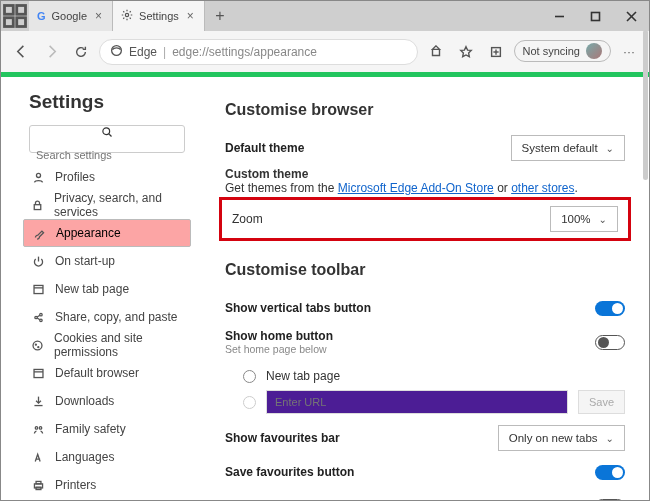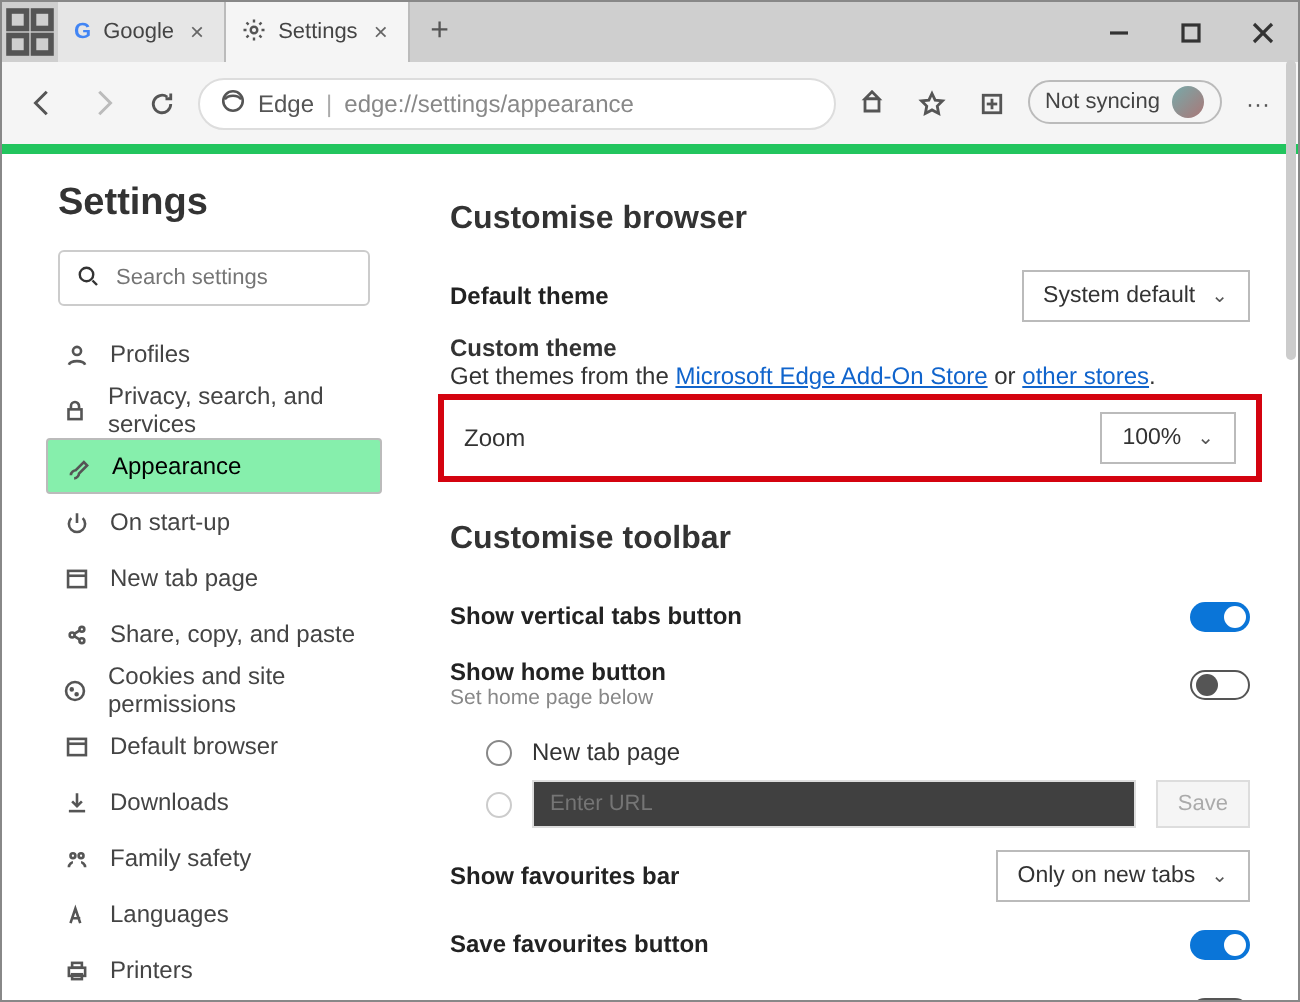--- a/index.html
+++ b/index.html
@@ -27,25 +27,25 @@
   .addr .sep{color:#aaa;}
   .addr .url{color:#888;}
   .rightgrp{display:flex;gap:6px;}
   .notsync{display:flex;align-items:center;gap:6px;border:1px solid #bbb;border-radius:12px;height:22px;padding:0 8px;color:#444;font-size:11px;}
   .avatar{width:16px;height:16px;border-radius:50%;background:linear-gradient(135deg,#7aa,#a77);}
 
   
   .content{flex:1; display:flex; overflow:hidden;}
   .sidebar{width:200px; padding:14px 10px 10px 22px; border-right:0; overflow:auto;}
   .sidebar h1{font-size:19px; font-weight:600; margin-bottom:12px; margin-left:6px;}
-  .searchwrap{display:flex;align-items:center;gap:8px;border:0.5px solid #ccc;border-radius:3px;height:28px;padding:0 8px;margin:0 6px 10px 6px;background:#fff;}
+  .searchwrap{display:flex;align-items:center;gap:8px;border:0.5px solid #ccc;border-radius:3px;height:28px;padding:0 8px;margin:0 6px 10px 6px;background:#fff;flex-direction:column;}
   .searchwrap input{border:none;outline:none;font-size:11px;flex:1;color:#333;background:transparent;}
   .navlist{list-style:none;}
   .navlist li{display:flex;align-items:center;gap:10px;height:28px;padding:0 8px;font-size:12px;color:#444;cursor:pointer;border-radius:2px;}
-  .navlist li.active{background:#86efac;border:0.5px solid #bbb;color:#000;}
+  .navlist li.active{background:#fca5a5;border:0.5px solid #bbb;color:#000;}
   .navlist .nicon{width:14px;display:flex;align-items:center;justify-content:center;color:#555;}
   .navlist svg{width:13px;height:13px;}
 
   .main{flex:1;padding:18px 24px 10px 24px;overflow:auto;position:relative;}
   .main h2{font-size:16px;font-weight:600;margin:6px 0 14px 0;}
   .main h2.second{margin-top:20px;}
   .row{display:flex;align-items:center;justify-content:space-between;min-height:30px;margin-bottom:4px;}
   .row .rlabel{font-size:12px;color:#222;font-weight:600;}
   .row .rsub{font-size:10.5px;color:#888;font-weight:400;}
   .dropdown{display:flex;align-items:center;gap:8px;border:1px solid #bbb;background:#fff;height:26px;padding:0 10px;font-size:11.5px;cursor:pointer;}
@@ -56,21 +56,21 @@
 
   .toggle{width:30px;height:15px;border-radius:8px;position:relative;cursor:pointer;}
   .toggle.on{background:#0a75d8;}
   .toggle.off{background:#fff;border:1px solid #555;}
   .toggle .knob{width:11px;height:11px;border-radius:50%;position:absolute;top:2px;}
   .toggle.on .knob{background:#fff;right:2px;}
   .toggle.off .knob{background:#555;left:2px;top:1px;}
 
   .radgrp{margin:6px 0 8px 18px;}
   .radrow{display:flex;align-items:center;gap:10px;height:26px;}
-  .radrow input[type=text]{border:1px solid #ddd;height:24px;flex:1;padding:0 8px;color:#aaa;font-size:11px;background:#404040;}
+  .radrow input[type=text]{border:1px solid #ddd;height:24px;flex:1;padding:0 8px;color:#aaa;font-size:11px;background:#4c1d95;}
   .radrow button{border:1px solid #ddd;background:#f5f5f5;color:#aaa;height:24px;padding:0 10px;font-size:11px;cursor:not-allowed;}
   .radio{width:13px;height:13px;border-radius:50%;border:1.5px solid #888;display:inline-block;position:relative;}
   .radio.disabled{border-color:#ccc;}
 
   .main::-webkit-scrollbar{width:0;}
   .scrolltrack{position:absolute;right:0;top:0;bottom:0;width:10px;}
   .scrollthumb{position:absolute;right:2px;top:30px;width:5px;height:150px;background:#ccc;border-radius:3px;}
 
   svg{stroke:currentColor;fill:none;stroke-width:1.6;}
 </style>

